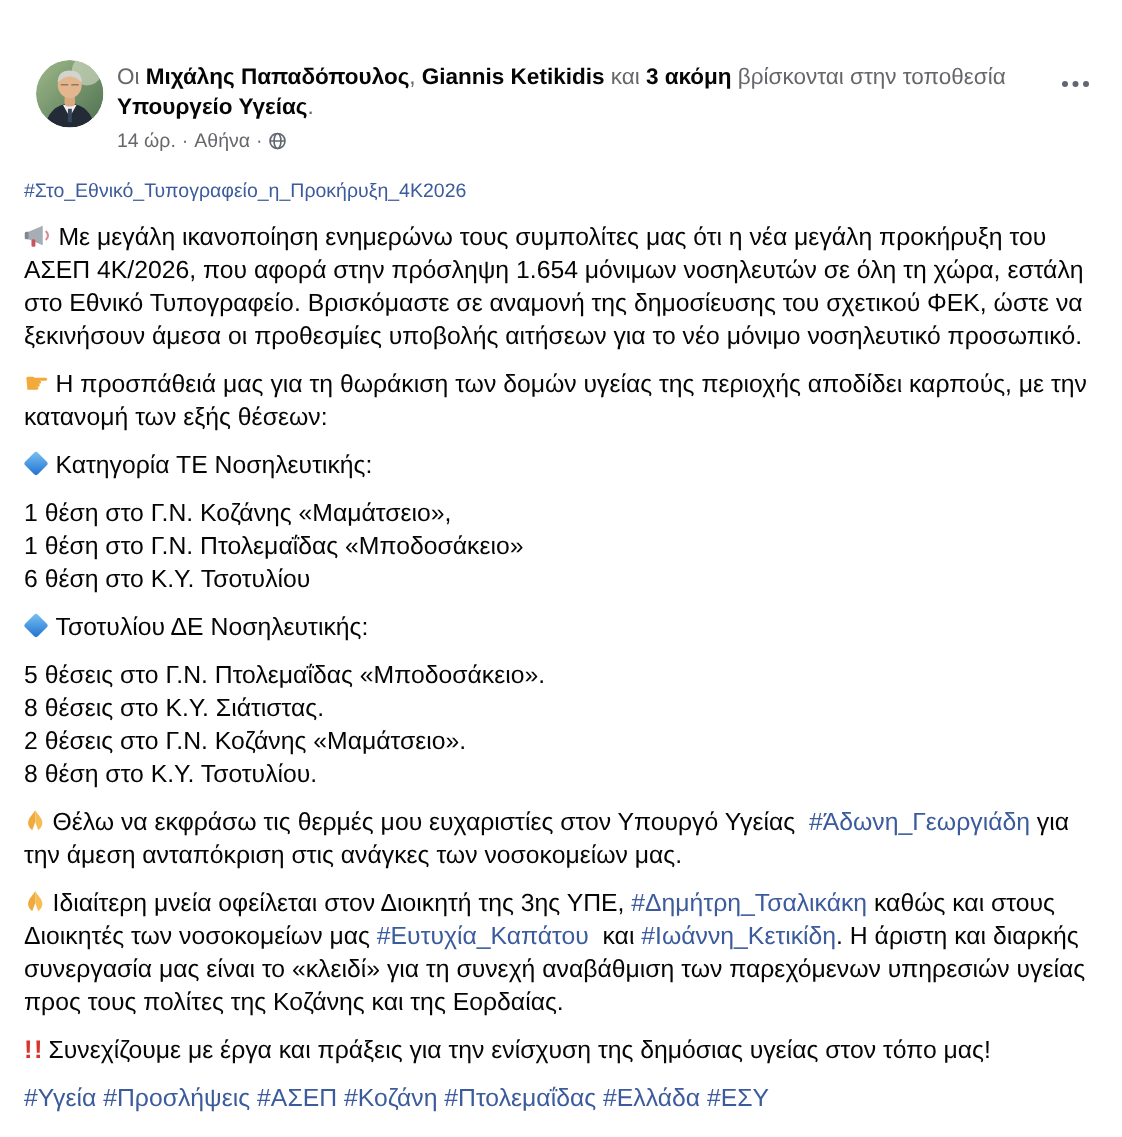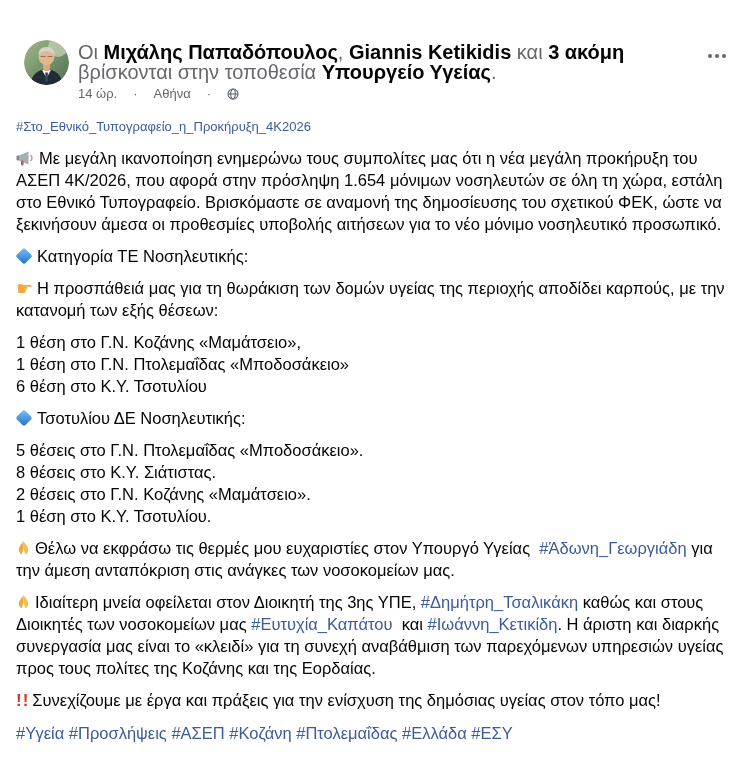--- a/index.html
+++ b/index.html
@@ -11,23 +11,23 @@
   }
   .post{padding:40px 16px 0 16px;position:relative;}
 
   
   .post-header{display:flex;align-items:flex-start;}
   .avatar{
     width:45px;height:45px;border-radius:50%;overflow:hidden;flex:0 0 45px;
     margin-left:8px;cursor:pointer;box-shadow:0 0 0 1px rgba(0,0,0,.08) inset;
   }
   .header-text{margin-left:9px;flex:1 1 auto;padding-top:2px;}
-  .header-line{font-size:20px;line-height:20px;color:#65676b;}
+  .header-line{font-size:15px;line-height:20px;color:#65676b;}
   .header-line b{color:#050505;font-weight:700;cursor:pointer;}
-  .meta-line{font-size:13px;line-height:17px;color:#65676b;margin-top:3px;display:flex;align-items:center;gap:16px;}
+  .meta-line{font-size:13px;line-height:17px;color:#65676b;margin-top:3px;display:flex;align-items:center;gap:4px;}
   .meta-line .sep{color:#65676b;}
   .more-btn{
     border:none;background:transparent;cursor:pointer;
     display:flex;gap:3px;align-items:center;
     padding:10px 6px;margin-top:4px;
   }
   .more-btn .dot{width:4px;height:4px;border-radius:50%;background:#606770;}
 
   
   .post-body{margin-top:14px;font-size:16.5px;line-height:22px;}
@@ -109,44 +109,44 @@
     <p>
       <svg class="pic" width="19" height="16" viewBox="0 0 19 16">
         <rect x="0.5" y="5.5" width="3.5" height="5" rx="1" fill="#81878f"></rect>
         <path d="M3 5.5 L12.5 1.5 L12.5 14.5 L3 10.5 Z" fill="#a7adb5"></path>
         <rect x="5" y="10.5" width="2.6" height="5" rx="1" fill="#c9545e"></rect>
         <path d="M14.5 5 q3 3 0 6" stroke="#d98a93" stroke-width="1.4" fill="none"></path>
       </svg><span>Με μεγάλη ικανοποίηση ενημερώνω τους συμπολίτες μας ότι η νέα μεγάλη προκήρυξη του ΑΣΕΠ 4Κ/2026, που αφορά στην πρόσληψη 1.654 μόνιμων νοσηλευτών σε όλη τη χώρα, εστάλη στο Εθνικό Τυπογραφείο. Βρισκόμαστε σε αναμονή της δημοσίευσης του σχετικού ΦΕΚ, ώστε να ξεκινήσουν άμεσα οι προθεσμίες υποβολής αιτήσεων για το νέο μόνιμο νοσηλευτικό προσωπικό.</span>
     </p>
 
     <p>
-      <span class="diamond"></span><span>Κατηγορία ΤΕ Νοσηλευτικής:</span>
+      <span class="hand-glyph">☛</span><span>Η προσπάθειά μας για τη θωράκιση των δομών υγείας της περιοχής αποδίδει καρπούς, με την κατανομή των εξής θέσεων:</span>
     </p>
 
     <p>
-      <span class="hand-glyph">☛</span><span>Η προσπάθειά μας για τη θωράκιση των δομών υγείας της περιοχής αποδίδει καρπούς, με την κατανομή των εξής θέσεων:</span>
+      <span class="diamond"></span><span>Κατηγορία ΤΕ Νοσηλευτικής:</span>
     </p>
 
     <p class="pos-list">
       </p>
       <div>1 θέση στο Γ.Ν. Κοζάνης «Μαμάτσειο»,</div>
       <div>1 θέση στο Γ.Ν. Πτολεμαΐδας «Μποδοσάκειο»</div>
       <div>6 θέση στο Κ.Υ. Τσοτυλίου</div>
     <p></p>
 
     <p>
       <span class="diamond"></span><span>Τσοτυλίου ΔΕ Νοσηλευτικής:</span>
     </p>
 
     <p class="pos-list">
       </p>
       <div>5 θέσεις στο Γ.Ν. Πτολεμαΐδας «Μποδοσάκειο».</div>
       <div>8 θέσεις στο Κ.Υ. Σιάτιστας.</div>
       <div>2 θέσεις στο Γ.Ν. Κοζάνης «Μαμάτσειο».</div>
-      <div>1 θέση στο Κ.Υ. Τσοτυλίου.</div>
+      <div>8 θέση στο Κ.Υ. Τσοτυλίου.</div>
     <p></p>
 
     <p>
       <svg class="pic" width="15" height="16" viewBox="0 0 15 16">
         <path d="M7.5 1 C6 4 4 5 3 8 C2.2 10.5 3.5 13 5.5 14.5 L7.5 9 Z" fill="#f0a93c"></path>
         <path d="M7.5 1 C9 4 11 5 12 8 C12.8 10.5 11.5 13 9.5 14.5 L7.5 9 Z" fill="#f6bd55"></path>
       </svg><span>Θέλω να εκφράσω τις θερμές μου ευχαριστίες στον Υπουργό Υγείας &nbsp;</span><a class="link">#Άδωνη_Γεωργιάδη</a><span> για την άμεση ανταπόκριση στις ανάγκες των νοσοκομείων μας.</span>
     </p>
 
     <p>

